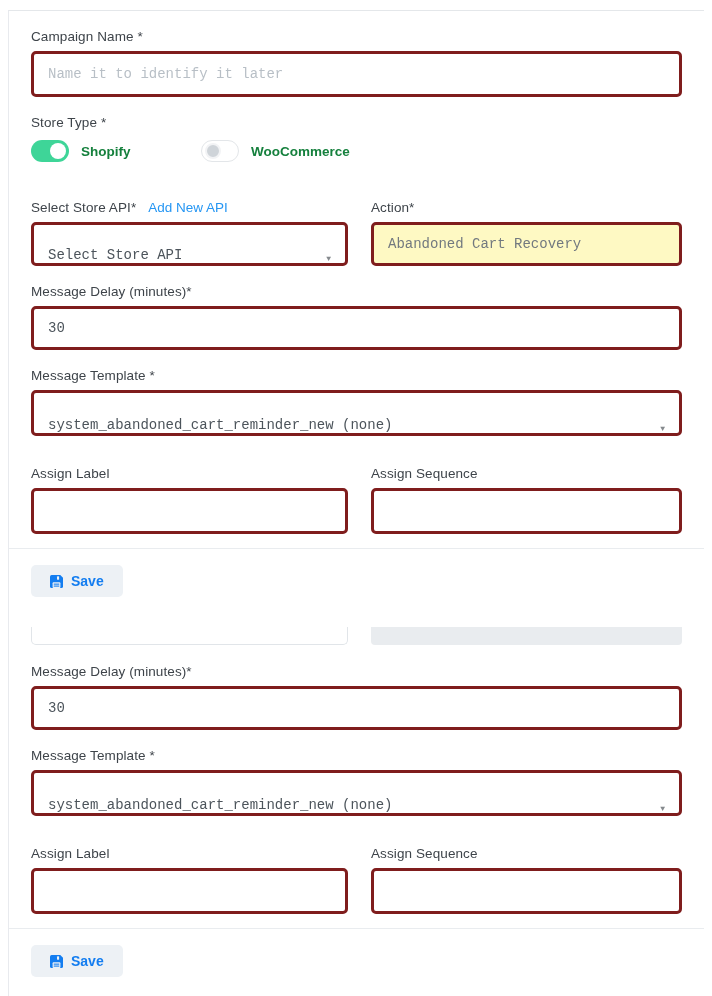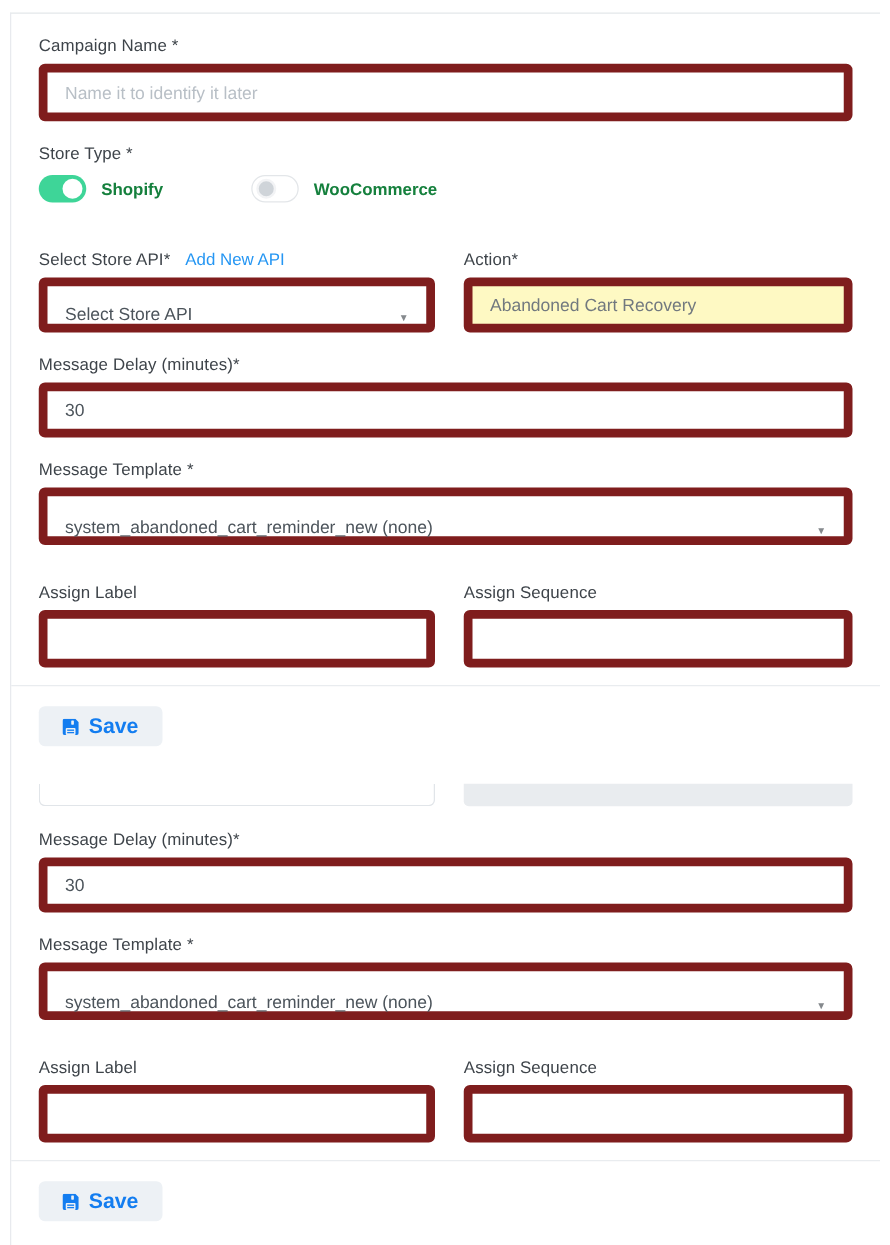--- a/index.html
+++ b/index.html
@@ -8,23 +8,23 @@
   .modal-content {
     margin-left:8px; margin-top:10px; width:696px; min-height:986px;
     border-top:1px solid #e4e7ea; border-left:1px solid #e8eaee; background:#fff;
   }
   .card-body { padding:18px 22px 14px 22px; }
   .form-group { margin-bottom:18px; }
   .form-label {
     display:block; font-size:13.5px; color:#3e444a; margin-bottom:7px; letter-spacing:.1px;
   }
   .text-input, .select-box, .disabled-input {
-    width:100%; height:44px; border:7px solid #7f1d1d; border-radius:5px;
+    width:100%; height:44px; border:3px solid #7f1d1d; border-radius:5px;
     background:#fff; font-size:14px; color:#4c545b; padding:0 14px;
-    font-family:Liberation Sans, sans-serif; outline:none;
+    font-family:Liberation Mono, monospace; outline:none;
   }
   .text-input.tall { height:46px; }
   .text-input::placeholder { color:#b8bfc6; opacity:1; }
   .disabled-input { background:#fef9c3; color:#72797f; }
   .select-box { display:flex; align-items:flex-end; justify-content:space-between; cursor:pointer; }
   .select-box .caret { font-size:8px; color:#85898d; margin-left:8px; flex:0 0 auto; }
   .row-2col { display:flex; gap:23px; }
   .col-left { width:317px; flex:0 0 317px; }
   .col-right { flex:1; min-width:0; }
   .label-row { display:flex; align-items:baseline; gap:12px; }
@@ -38,21 +38,21 @@
     border-radius:50%; background:#fff; }
   .switch.off { background:#fff; border:1px solid #e3e6e9; }
   .switch.off .knob { position:absolute; left:3px; top:2px; width:16px; height:16px;
     border-radius:50%; background:#cfd4d9; border:2px solid #f2f3f5; }
   .toggle-label { font-size:13.5px; font-weight:700; color:#15803d; margin-left:12px; }
   
   .card-footer { border-top:1px solid #e9ecef; padding:16px 22px; }
   .save-btn {
     display:inline-flex; align-items:center; gap:8px; height:32px; padding:0 19px;
     background:#edf1f5; border:none; border-radius:5px; cursor:pointer;
-    color:#137df0; font-size:17px; font-weight:700;
+    color:#137df0; font-size:14px; font-weight:700;
     font-family:"Liberation Sans","DejaVu Sans",sans-serif;
   }
   .save-icon { display:inline-flex; }
   
   .partial-row { display:flex; gap:23px; margin-bottom:19px; }
   .partial-input {
     width:317px; flex:0 0 317px; height:18px; background:#fff;
     border:1px solid #e1e5e9; border-top:none; border-radius:0 0 5px 5px;
   }
   .partial-disabled { flex:1; height:18px; background:#e9ecef; border-radius:0 0 4px 4px; }

